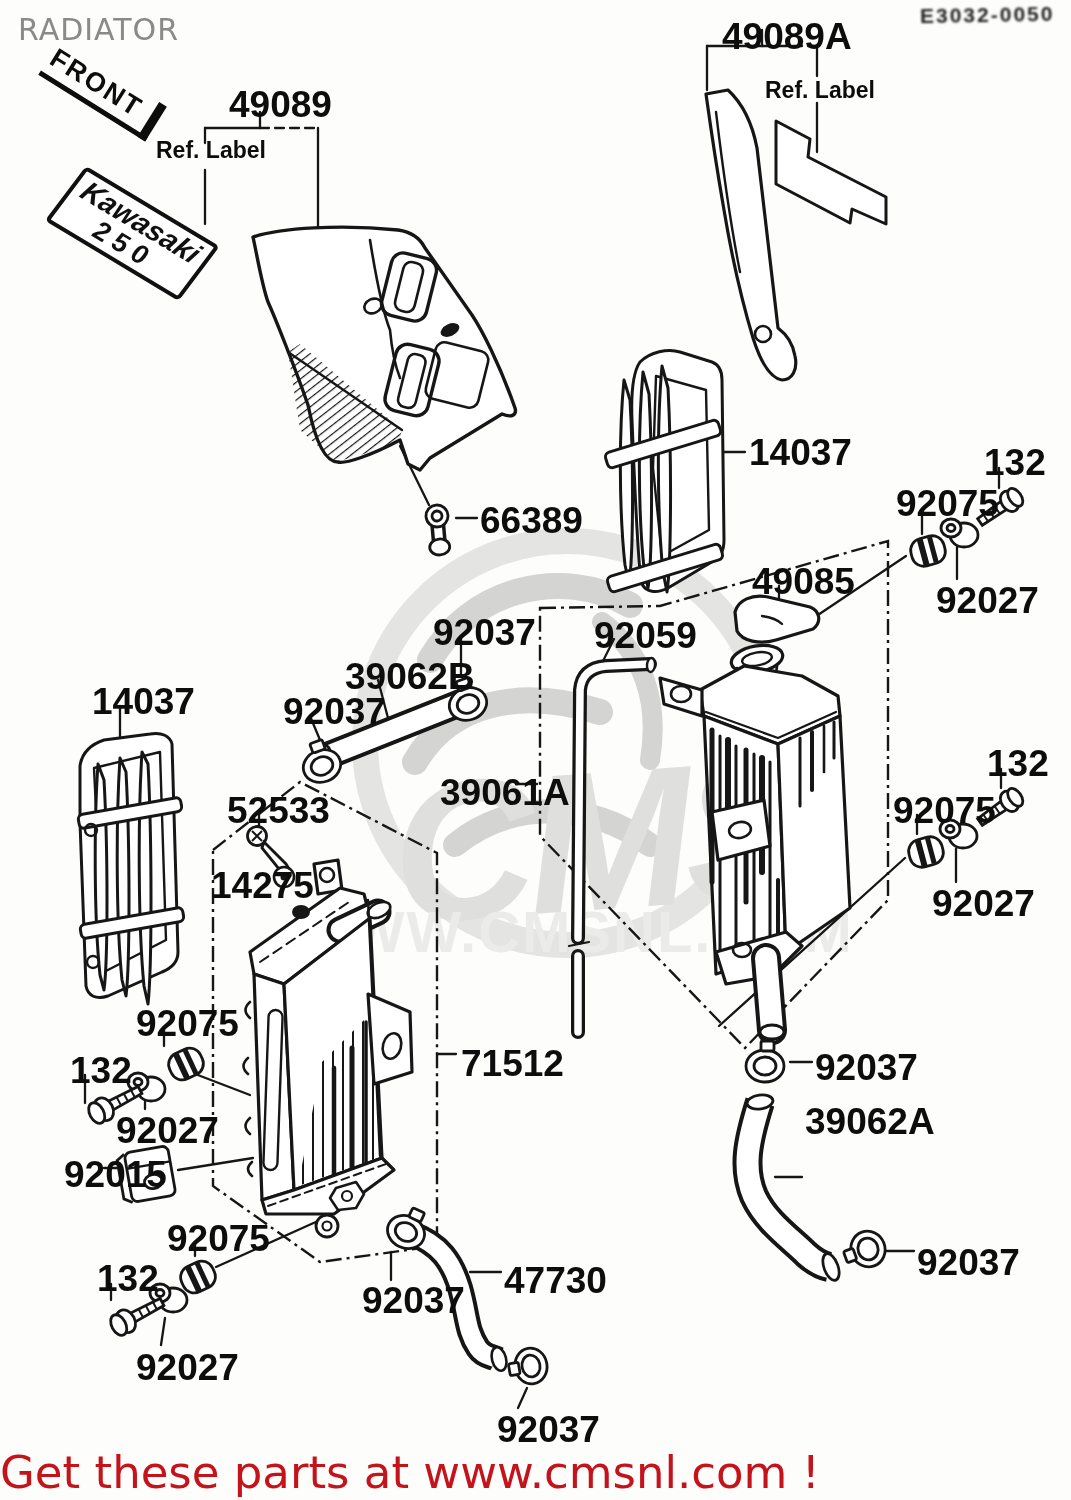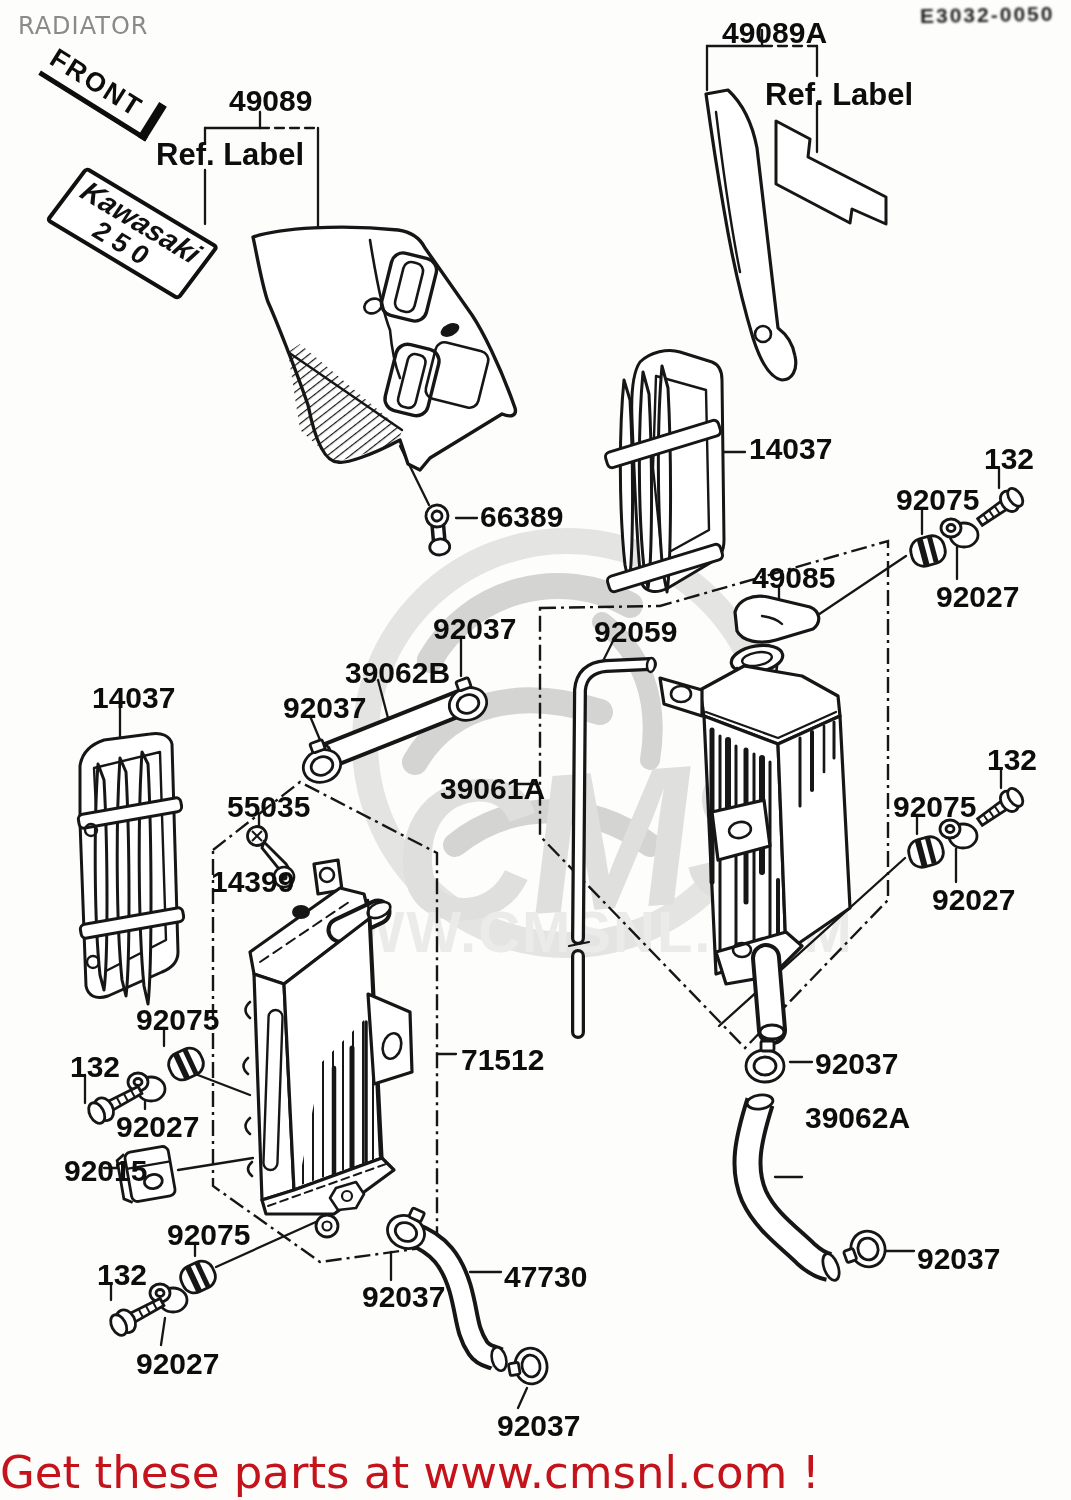--- a/index.html
+++ b/index.html
@@ -11,27 +11,27 @@
   .label-layer{position:absolute;inset:0;z-index:2;}
   .top-layer{position:absolute;inset:0;z-index:3;pointer-events:none;}
   
   .wm-circle{position:absolute;left:352px;top:528px;width:378px;height:378px;
              border:26px solid #e4e4e2;border-radius:50%;}
   .wm-big{position:absolute;left:392px;top:742px;font-size:198px;font-weight:700;font-style:italic;
           color:#dfdfdd;letter-spacing:-8px;transform:rotate(-4deg);line-height:1;}
   .wm-site{position:absolute;left:293px;top:903px;font-size:58px;font-weight:700;
            color:#ebebe9;letter-spacing:2px;line-height:1;}
   
-  .page-title{position:absolute;left:18px;top:12px;font-size:24px;color:#8a8a8a;
+  .page-title{position:absolute;left:18px;top:12px;font-size:30px;color:#8a8a8a;
               letter-spacing:1px;font-family:"DejaVu Sans",sans-serif;}
   .fiche{position:absolute;left:920px;top:3px;font-size:21px;font-weight:700;color:#1f1f1f;
          letter-spacing:2px;filter:blur(0.9px);transform:rotate(-1deg);}
-  .pn{position:absolute;font-size:30px;font-weight:700;color:#0d0d0d;line-height:1;
+  .pn{position:absolute;font-size:37px;font-weight:700;color:#0d0d0d;line-height:1;
       white-space:nowrap;letter-spacing:0px;}
-  .pn.ref{font-size:31px;}
+  .pn.ref{font-size:23px;}
   .front-box{position:absolute;left:60px;top:40px;transform:rotate(32deg);transform-origin:0 0;
              border-bottom:5px solid #0d0d0d;border-right:9px solid #0d0d0d;
              padding:2px 12px 3px 2px;}
   .front-box span{font-size:27px;font-weight:900;letter-spacing:2px;color:#0d0d0d;}
   .badge{position:absolute;left:86px;top:166px;transform:rotate(31deg) skewX(-6deg);
          transform-origin:0 0;border:4px solid #101010;border-radius:5px;background:#fff;
          padding:1px 8px 2px 8px;text-align:center;}
   .badge .l1{font-size:29px;font-weight:900;font-style:italic;color:#101010;line-height:1.05;}
   .badge .l2{font-size:27px;font-weight:900;color:#101010;letter-spacing:7px;line-height:1.0;}
   .footer-ad{position:absolute;left:0;top:1450px;width:1071px;
@@ -424,22 +424,22 @@
     <div class="pn" style="left:984px;top:444px">132</div>
     <div class="pn" style="left:896px;top:485px">92075</div>
     <div class="pn" style="left:936px;top:582px">92027</div>
     <div class="pn" style="left:752px;top:563px">49085</div>
     <div class="pn" style="left:433px;top:614px">92037</div>
     <div class="pn" style="left:594px;top:617px">92059</div>
     <div class="pn" style="left:345px;top:658px">39062B</div>
     <div class="pn" style="left:283px;top:693px">92037</div>
     <div class="pn" style="left:92px;top:683px">14037</div>
     <div class="pn" style="left:440px;top:774px">39061A</div>
-    <div class="pn" style="left:227px;top:792px">55035</div>
-    <div class="pn" style="left:211px;top:867px">14399</div>
+    <div class="pn" style="left:227px;top:792px">52533</div>
+    <div class="pn" style="left:211px;top:867px">14275</div>
     <div class="pn" style="left:136px;top:1005px">92075</div>
     <div class="pn" style="left:70px;top:1052px">132</div>
     <div class="pn" style="left:116px;top:1112px">92027</div>
     <div class="pn" style="left:64px;top:1156px">92015</div>
     <div class="pn" style="left:461px;top:1045px">71512</div>
     <div class="pn" style="left:987px;top:745px">132</div>
     <div class="pn" style="left:893px;top:792px">92075</div>
     <div class="pn" style="left:932px;top:885px">92027</div>
     <div class="pn" style="left:815px;top:1049px">92037</div>
     <div class="pn" style="left:167px;top:1220px">92075</div>

